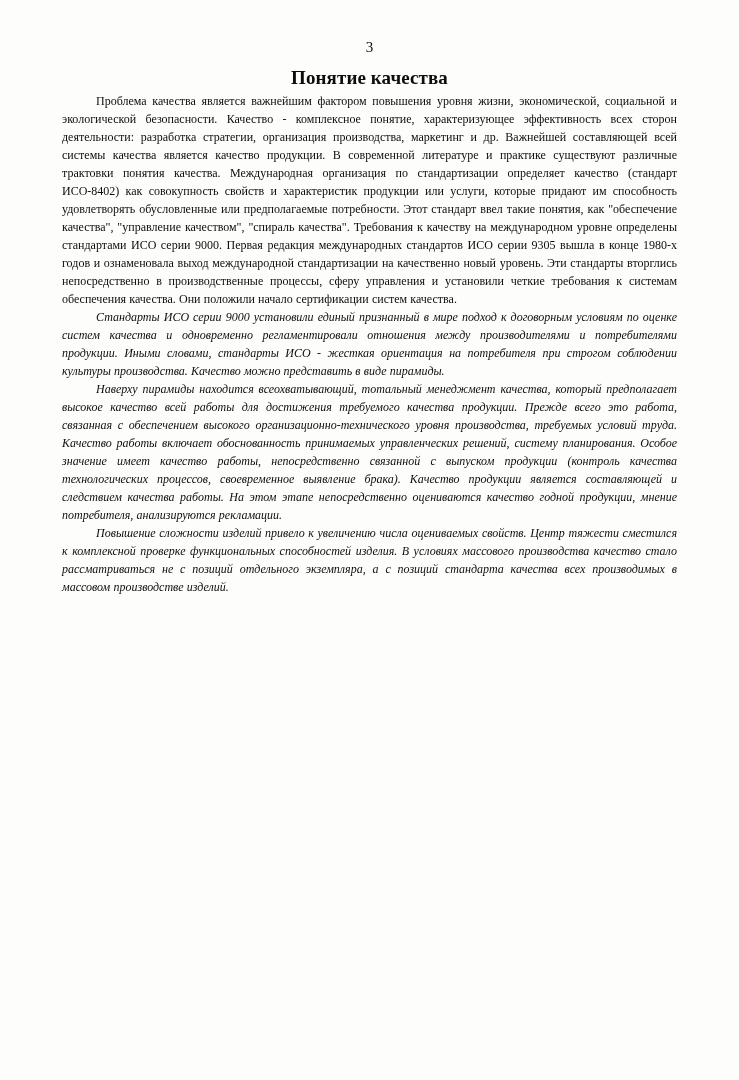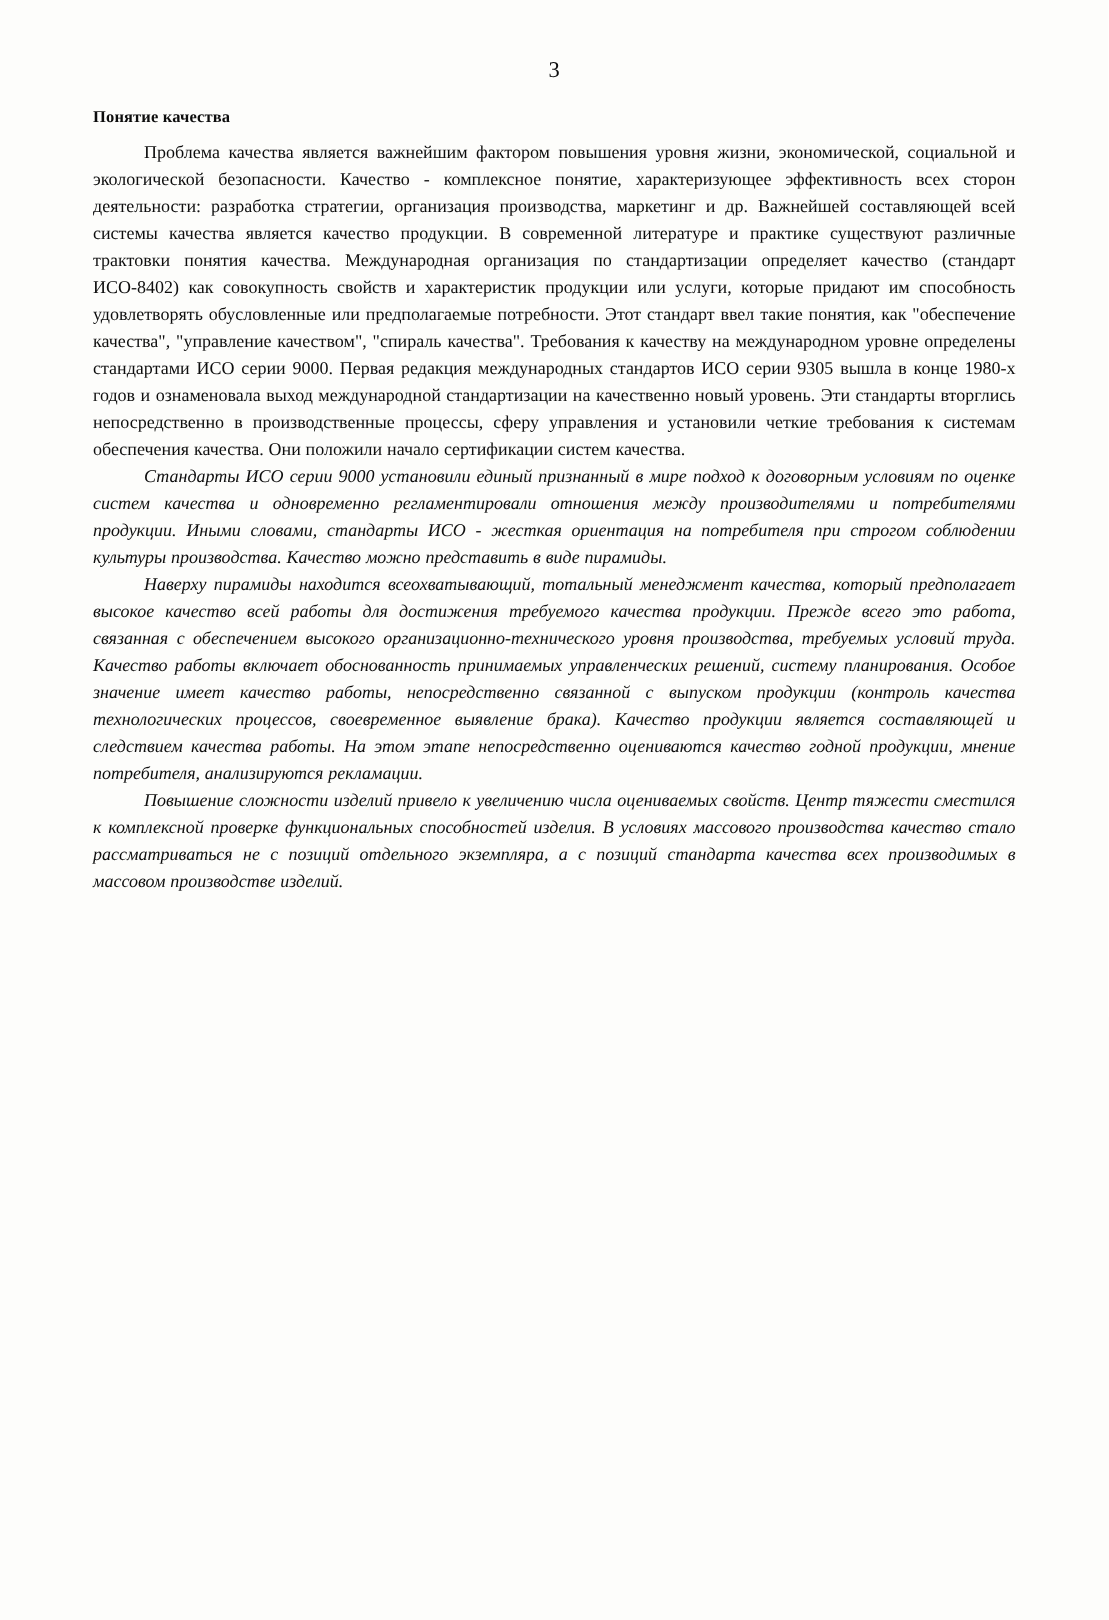--- a/index.html
+++ b/index.html
@@ -19,22 +19,22 @@
     overflow: hidden;
   }
   .page-number {
     text-align: center;
     font-size: 15px;
     line-height: 18px;
     margin: 0 0 12px 0;
     letter-spacing: 0.2px;
   }
   .doc-title {
-    text-align: left;
-    font-size: 11px;
+    text-align: center;
+    font-size: 19px;
     font-weight: bold;
     line-height: 20px;
     margin: 0 0 4px 0;
     letter-spacing: 0.1px;
   }
   .para {
     text-align: justify;
     text-justify: inter-word;
     font-size: 12px;
     line-height: 18px;

